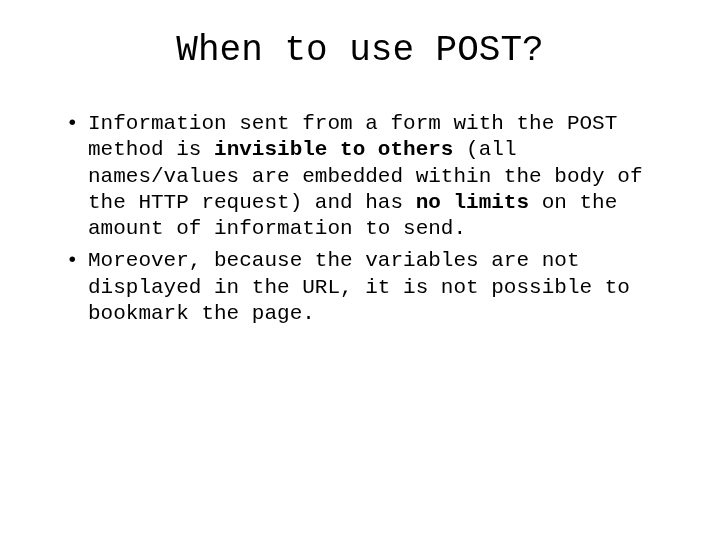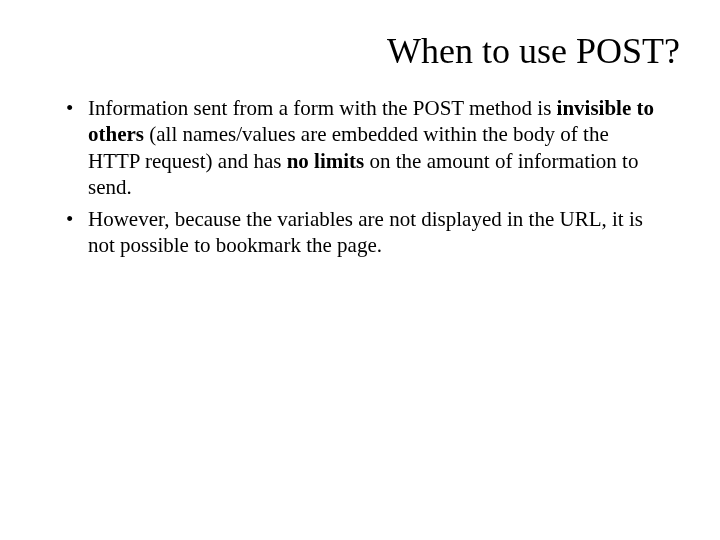--- a/index.html
+++ b/index.html
@@ -11,37 +11,38 @@
     font-family: "Times New Roman", Times, serif;
     color: #000;
   }
   .slide {
     width: 720px;
     height: 540px;
     box-sizing: border-box;
     padding: 20px 40px 40px 40px;
   }
   .title {
-    font-family: Liberation Serif, serif;
+    font-family: Liberation Mono, monospace;
     font-size: 36px;
-    text-align: right;
-    margin: 10px 0 23px 0;
+    text-align: center;
+    margin: 10px 0 40px 0;
     font-weight: 400;
   }
   ul.bullets {
     list-style: none;
     padding: 0;
     margin: 0 20px 0 20px;
   }
   ul.bullets > li {
     position: relative;
     padding-left: 28px;
     font-size: 21px;
     line-height: 1.25;
     margin-bottom: 6px;
+    font-family: Liberation Mono, monospace;
   }
   ul.bullets > li::before {
     content: "•";
     position: absolute;
     left: 6px;
     top: 0;
     font-size: 21px;
   }
   .bold {
     font-weight: bold;
@@ -51,16 +52,16 @@
 <body>
 
 <div class="slide">
   <h1 class="title">When to use POST?</h1>
 
   <ul class="bullets">
     <li>
       <span>Information sent from a form with the POST method is </span><span class="bold">invisible to others</span><span> (all names/values are embedded within the body of the HTTP request) and has </span><span class="bold">no limits</span><span> on the amount of information to send.</span>
     </li>
     <li>
-      <span>However, because the variables are not displayed in the URL, it is not possible to bookmark the page.</span>
+      <span>Moreover, because the variables are not displayed in the URL, it is not possible to bookmark the page.</span>
     </li>
   </ul>
 </div>
 
 </body></html>

